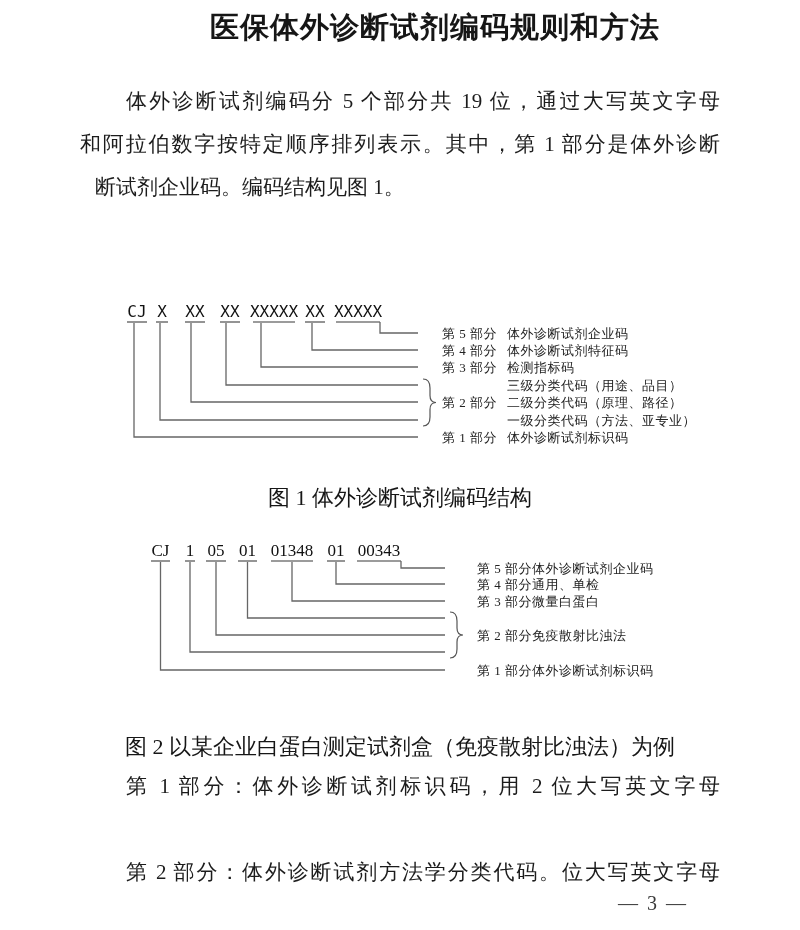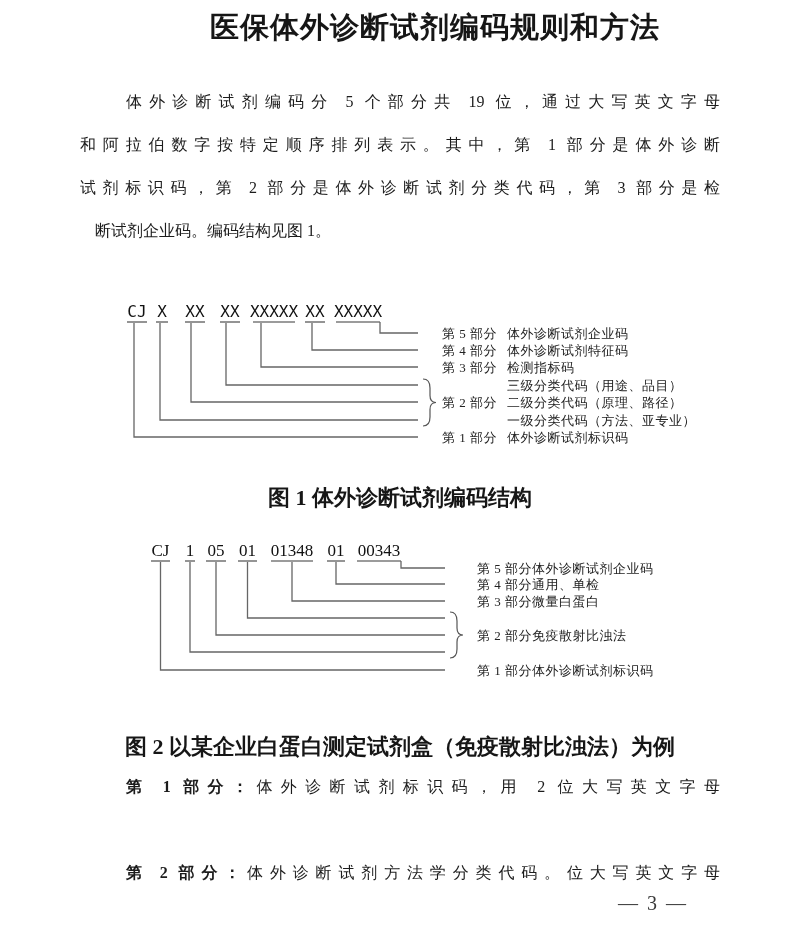--- a/index.html
+++ b/index.html
@@ -9,30 +9,30 @@
     font-family:"Liberation Serif","DejaVu Serif",serif;
     color:#1c1c1c; overflow:hidden;
   }
   .doc-title {
     position:absolute; top:8px; left:0; width:100%;
     text-align:center; font-size:29px; font-weight:bold;
     letter-spacing:1px; color:#161616;margin-left:35px;
   }
   .textblock { position:absolute; left:80px; width:640px; }
   .bodyline {
-    height:43px; line-height:43px; font-size:16px;
+    height:43px; line-height:43px; font-size:21px;
     text-align:justify; text-align-last:justify;
     overflow:hidden; color:#1c1c1c;
   }
   .bodyline.noFill { text-align:left; text-align-last:left;margin-left:15px; }
   .bodyline.indent { text-indent:46px; }
-  .leadBold { font-weight:bold; }
+  .leadBold { font-weight:normal; }
   .fig-caption {
     position:absolute; left:0; width:100%; height:32px; line-height:32px;
-    text-align:center; font-weight:bold; font-size:22px; color:#161616;
+    text-align:center; font-weight:normal; font-size:22px; color:#161616;
   }
   .diagram { position:absolute; left:80px; width:680px; height:160px; }
   .code-mono  { font-family:"DejaVu Sans Mono",monospace; font-size:16px; fill:#111; }
   .code-serif { font-family:"Liberation Serif","DejaVu Serif",serif; font-size:17px; fill:#111; }
   .uline { stroke:#7a7a7a; stroke-width:1.6; }
   .conn  { stroke:#666; stroke-width:1.3; fill:none; }
   .lbl   { font-size:13px; fill:#222; letter-spacing:0.5px;
            font-family:"Liberation Serif","DejaVu Serif",serif; }
   .brace { stroke:#555; stroke-width:1.2; fill:none; }
   .page-num {
@@ -43,21 +43,20 @@
 </head>
 <body>
 
 <div class="page">
 
   <div class="doc-title">医保体外诊断试剂编码规则和方法</div>
 
   <div class="textblock" style="top:80px;">
     <div class="bodyline indent">体外诊断试剂编码分 5 个部分共 19 位，通过大写英文字母</div>
     <div class="bodyline">和阿拉伯数字按特定顺序排列表示。其中，第 1 部分是体外诊断</div>
-    <div class="bodyline">试剂标识码，第 2 部分是体外诊断试剂分类代码，第 3 部分是检</div>
     <div class="bodyline noFill">断试剂企业码。编码结构见图 1。</div>
   </div>
 
   <svg id="fig1" class="diagram" style="top:295px;" viewBox="0 0 680 160">
       <text x="57" y="22" text-anchor="middle" class="code-mono">CJ</text>
       <line x1="47" x2="67" y1="27" y2="27" class="uline"></line>
       <path d="M 54 28 L 54 142 L 338 142" class="conn"></path>
       <text x="82" y="22" text-anchor="middle" class="code-mono">X</text>
       <line x1="76" x2="88" y1="27" y2="27" class="uline"></line>
       <path d="M 80 28 L 80 125 L 338 125" class="conn"></path>

